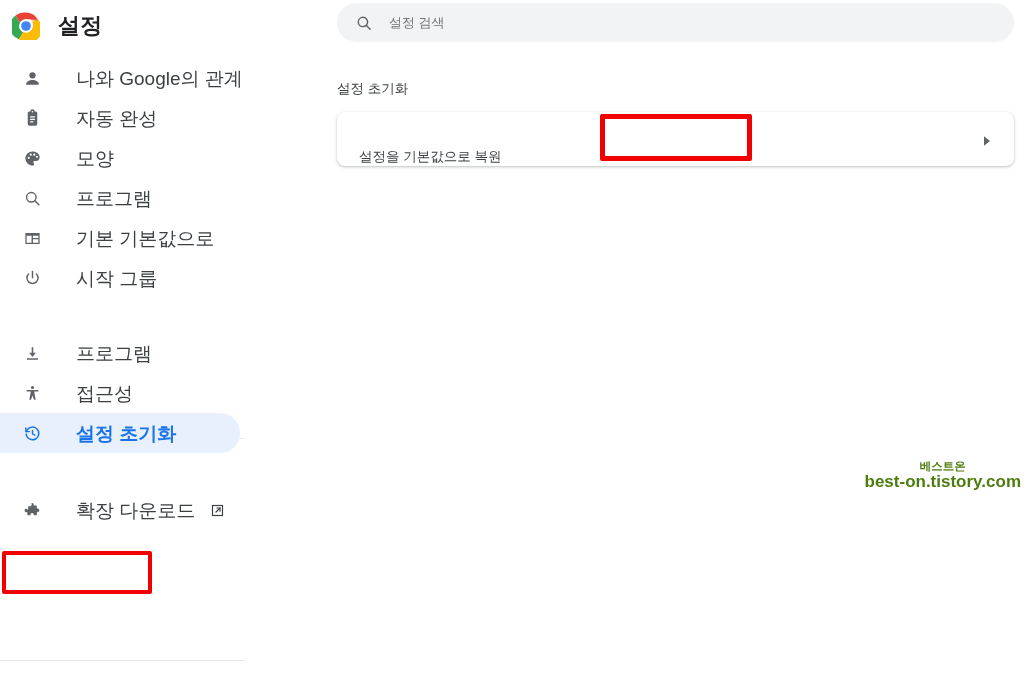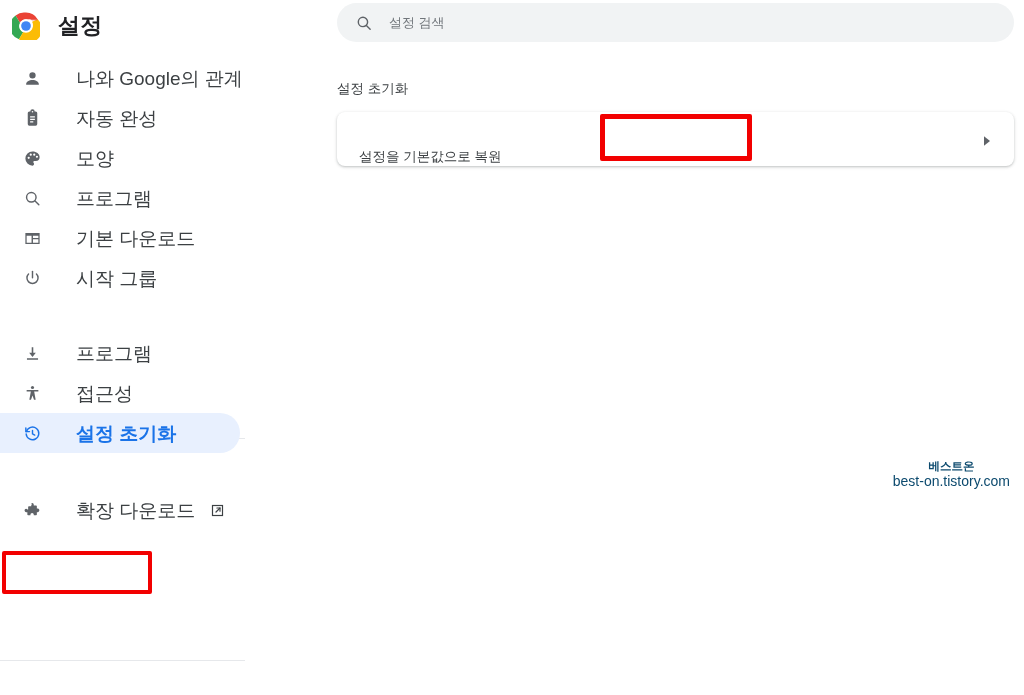--- a/index.html
+++ b/index.html
@@ -163,26 +163,26 @@
     width: 152px; height: 47px;
     border: 5px solid #f20000;
     border-radius: 2px;
     z-index: 6;
     pointer-events: none;
   }
 
   
   #watermark {
     position: absolute;
-    right: 14px; bottom: 10px;
+    right: 3px; bottom: 10px;
     text-align: center;
-    color: #0c4a6e;
+    color: #4d7c0f;
   }
   #watermark .wm-top { font-size: 11.5px; font-weight: 700; line-height: 15px; }
-  #watermark .wm-bottom { font-size: 14px; font-weight: 400; line-height: 15px; }
+  #watermark .wm-bottom { font-size: 17px; font-weight: 700; line-height: 15px; }
 </style>
 </head>
 <body>
 
 <div id="app">
 
   <div id="sidebar">
 
     <div class="brand">
       <span class="brand-logo">
@@ -239,21 +239,21 @@
         </span>
         <span class="nav-label">프로그램</span>
       </div>
 
       <div class="nav-item">
         <span class="nav-icon">
           <svg width="19" height="19" viewBox="0 0 24 24" fill="currentColor">
               <path d="M3 5h18v14H3V5zm1.6 3.4v8.9h6.2V8.4H4.6zm8 0v3.1h6.8V8.4h-6.8zm0 4.6v4.3h6.8V13h-6.8z"></path>
             </svg>
         </span>
-        <span class="nav-label">기본 다운로드</span>
+        <span class="nav-label">기본 기본값으로</span>
       </div>
 
       <div class="nav-item">
         <span class="nav-icon">
           <svg width="19" height="19" viewBox="0 0 24 24" fill="none" stroke="currentColor" stroke-width="1.8" stroke-linecap="round">
               <path d="M12 3v8.2"></path>
               <path d="M7 6.4a7 7 0 1 0 10 0"></path>
             </svg>
         </span>
         <span class="nav-label">시작 그룹</span>

